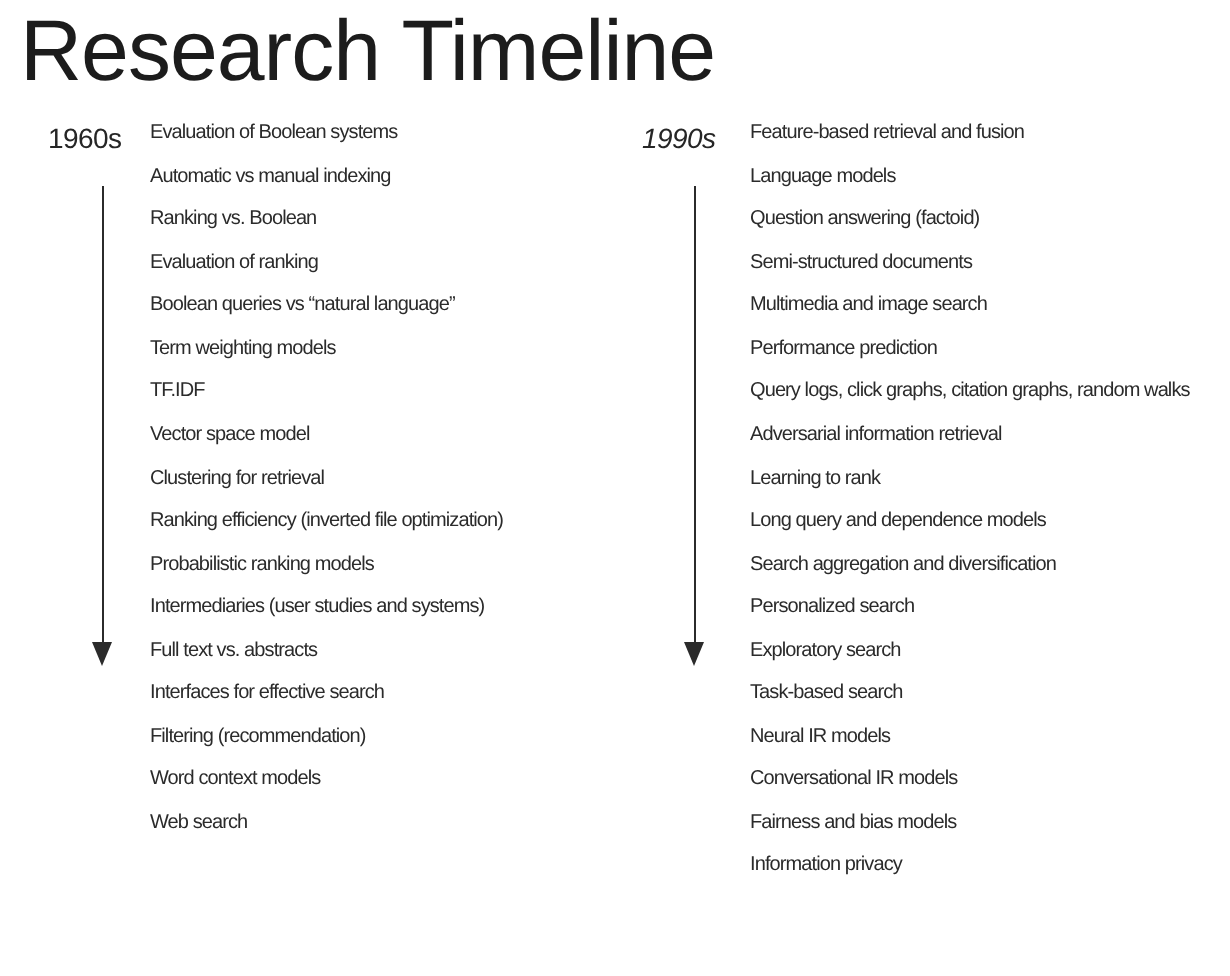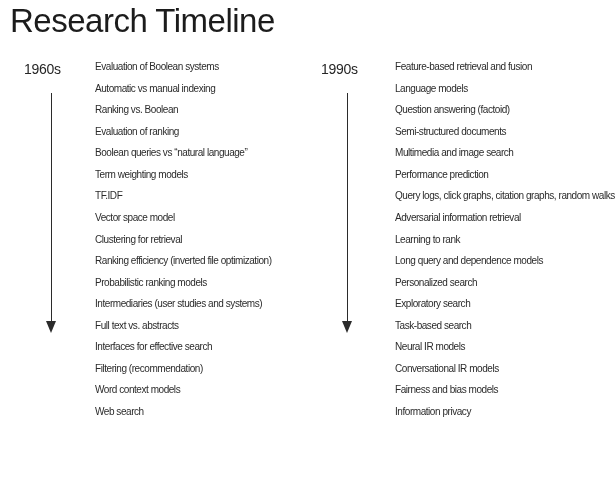--- a/index.html
+++ b/index.html
@@ -12,35 +12,35 @@
     position: relative;
     background: #ffffff;
     overflow: hidden;
     font-family: "Liberation Sans", sans-serif;
   }
   .slide-title {
     position: absolute;
     left: 10px;
     top: 2px;
     margin: 0;
-    font-size: 33px;
+    font-size: 43px;
     font-weight: 400;
     letter-spacing: -0.5px;
     color: #1c1c1c;
     white-space: nowrap;
   }
   .decade-label {
     position: absolute;
     font-size: 14px;
     letter-spacing: -0.3px;
     color: #262626;
     white-space: nowrap;
   }
   .decade-1960s { left: 24px;  top: 61px; text-align: center; }
-  .decade-1990s { left: 321px; top: 61px; }
+  .decade-1990s { left: 321px; top: 61px; font-style: italic; }
   .arrow-line {
     position: absolute;
     width: 1.5px;
     height: 229px;
     top: 93px;
     background: #2b2b2b;
   }
   .arrow-line-left  { left: 50.5px; }
   .arrow-line-right { left: 346.5px; }
   .arrow-head {
@@ -60,21 +60,20 @@
   }
   .items-col-left  { left: 75px; }
   .items-col-right { left: 375px; }
   .t-item {
     height: 21.55px;
     line-height: 21.55px;
     font-size: 10px;
     letter-spacing: -0.45px;
     color: #2b2b2b;
     white-space: nowrap;
-    margin-left: 20px;
   }
 </style>
 </head>
 <body>
 
 <h1 class="slide-title">Research Timeline</h1>
 
 <div class="decade-label decade-1960s">1960s</div>
 <div class="arrow-line arrow-line-left"></div>
 <div class="arrow-head arrow-head-left"></div>
@@ -105,20 +104,21 @@
     <div class="t-item">Feature-based retrieval and fusion</div>
     <div class="t-item">Language models</div>
     <div class="t-item">Question answering (factoid)</div>
     <div class="t-item">Semi-structured documents</div>
     <div class="t-item">Multimedia and image search</div>
     <div class="t-item">Performance prediction</div>
     <div class="t-item">Query logs, click graphs, citation graphs, random walks</div>
     <div class="t-item">Adversarial information retrieval</div>
     <div class="t-item">Learning to rank</div>
     <div class="t-item">Long query and dependence models</div>
+    <div class="t-item">Search aggregation and diversification</div>
     <div class="t-item">Personalized search</div>
     <div class="t-item">Exploratory search</div>
     <div class="t-item">Task-based search</div>
     <div class="t-item">Neural IR models</div>
     <div class="t-item">Conversational IR models</div>
     <div class="t-item">Fairness and bias models</div>
     <div class="t-item">Information privacy</div>
   </div>
 
 </body></html>

